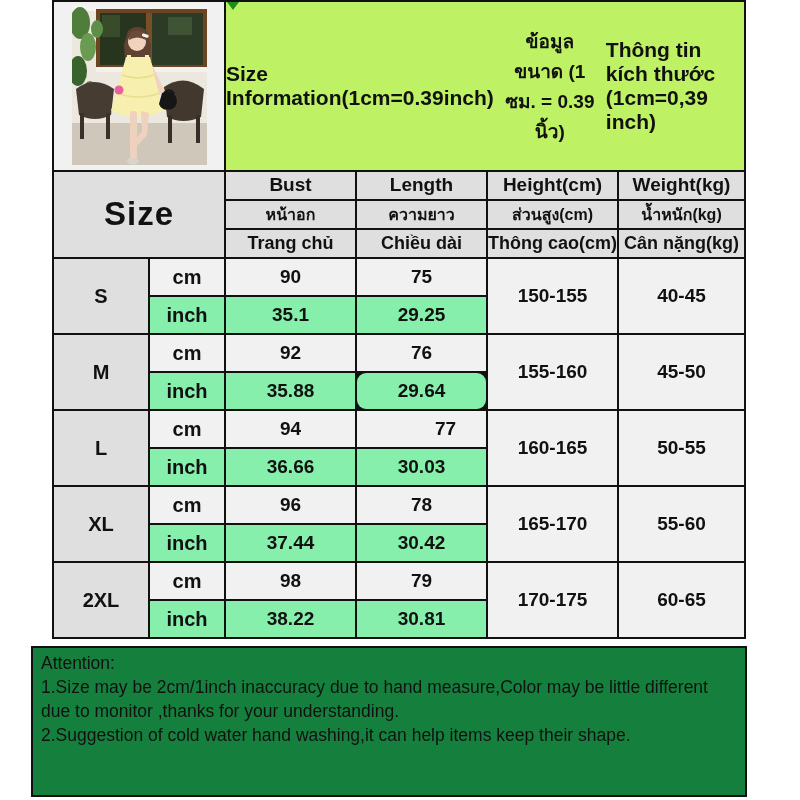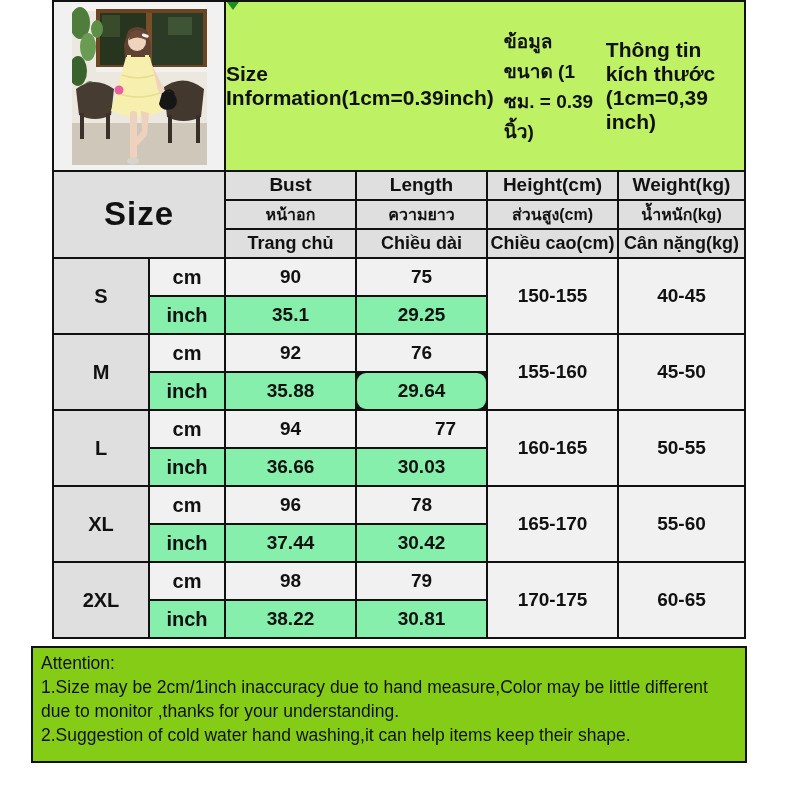--- a/index.html
+++ b/index.html
@@ -32,31 +32,31 @@
   
   .photo-cell{background:#f1f1f1;display:flex;align-items:flex-start;justify-content:center;}
   .photo-cell svg{display:block;margin-top:3px;}
   
   .title-cell{
     background:#bef264;position:relative;
     display:flex;flex-direction:row;align-items:center;justify-content:center;
     gap:10px;font-weight:bold;
   }
   .title-en{font-size:21px;}
-  .title-th{font-size:19px;}
+  .title-th{font-size:19px;text-align:center;}
   .title-vi{font-size:21px;}
   .corner-marker{
     position:absolute;left:1px;top:0;width:0;height:0;
     border-left:6px solid transparent;border-right:6px solid transparent;
     border-top:8px solid #1e8c1e;
   }
   
   .attention-box{
-    position:absolute;left:31px;top:646px;width:716px;height:117px;
-    box-sizing:border-box;border:2px solid #111;background:#84cc16;
+    position:absolute;left:31px;top:646px;width:716px;height:151px;
+    box-sizing:border-box;border:2px solid #111;background:#15803d;
     padding:3px 8px;font-size:17.5px;line-height:1.38;font-weight:normal;
   }
   .attention-box div{white-space:normal;}
 </style>
 </head>
 <body>
 
 <div class="size-grid">
 
   <div class="cell photo-cell" style="grid-column:1/3;grid-row:1;">
@@ -130,21 +130,21 @@
   <div class="cell g fs-en" style="grid-column:5;grid-row:2;">Height(cm)</div>
   <div class="cell g fs-en" style="grid-column:6;grid-row:2;">Weight(kg)</div>
 
   <div class="cell g fs-th" style="grid-column:3;grid-row:3;">หน้าอก</div>
   <div class="cell g fs-th" style="grid-column:4;grid-row:3;">ความยาว</div>
   <div class="cell g fs-th" style="grid-column:5;grid-row:3;">ส่วนสูง(cm)</div>
   <div class="cell g fs-th" style="grid-column:6;grid-row:3;">น้ำหนัก(kg)</div>
 
   <div class="cell g fs-vi" style="grid-column:3;grid-row:4;">Trang chủ</div>
   <div class="cell g fs-vi" style="grid-column:4;grid-row:4;">Chiều dài</div>
-  <div class="cell g fs-vi" style="grid-column:5;grid-row:4;">Chiều cao(cm)</div>
+  <div class="cell g fs-vi" style="grid-column:5;grid-row:4;">Thông cao(cm)</div>
   <div class="cell g fs-vi" style="grid-column:6;grid-row:4;">Cân nặng(kg)</div>
 
   <div class="cell g fs-size" style="grid-column:1;grid-row:5/7;">S</div>
   <div class="cell l fs-size" style="grid-column:2;grid-row:5;">cm</div>
   <div class="cell l fs-num" style="grid-column:3;grid-row:5;">90</div>
   <div class="cell l fs-num" style="grid-column:4;grid-row:5;">75</div>
   <div class="cell l fs-num" style="grid-column:5;grid-row:5/7;">150-155</div>
   <div class="cell l fs-num" style="grid-column:6;grid-row:5/7;">40-45</div>
   <div class="cell w fs-size" style="grid-column:2;grid-row:6;">inch</div>
   <div class="cell w fs-num" style="grid-column:3;grid-row:6;">35.1</div>

